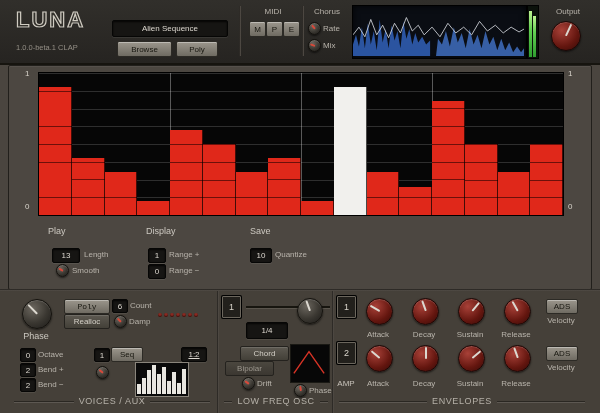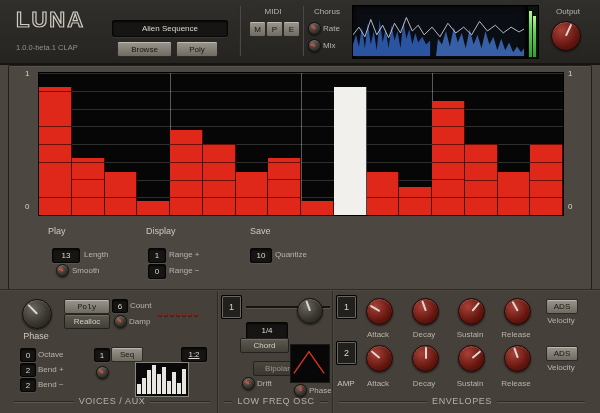--- a/index.html
+++ b/index.html
@@ -204,22 +204,22 @@
   </div>
 
   <div class="tab" style="left:222px;top:296px;width:17px;height:20px;">1</div>
   <div class="hline" style="left:246px;top:306px;width:84px;"></div>
   <div class="vbox" style="left:246px;top:322px;width:40px;height:15px;">1/4</div>
   <div class="knob" style="left:297px;top:298px;width:24px;height:24px;">
       <i class="ptr" style="transform:rotate(-20deg)"></i>
     </div>
   <div class="lbl" style="left:276px;top:328px;width:36px;text-align:right;margin-top:48px;">Level</div>
 
-  <div class="btn-dark" style="left:240px;top:338px;width:47px;height:13px;">Chord</div>
-  <div class="btn-darker" style="left:253px;top:361px;width:47px;height:13px;">Bipolar</div>
+  <div class="btn-dark" style="left:240px;top:346px;width:47px;height:13px;">Chord</div>
+  <div class="btn-darker" style="left:225px;top:361px;width:47px;height:13px;">Bipolar</div>
   <div class="knob sm" style="left:242px;top:377px;width:11px;height:11px;">
       <i class="ptr" style="transform:rotate(-55deg)"></i>
     </div>
   <div class="lbl" style="left:257px;top:379px;">Drift</div>
 
   <div class="wavebox" style="left:290px;top:344px;width:38px;height:37px;">
     <svg width="36" height="35" viewBox="0 0 38 37">
       <polyline points="3 30 19 7 35 30" stroke="#d83426" stroke-width="1.5" fill="none"></polyline>
     </svg>
   </div>

